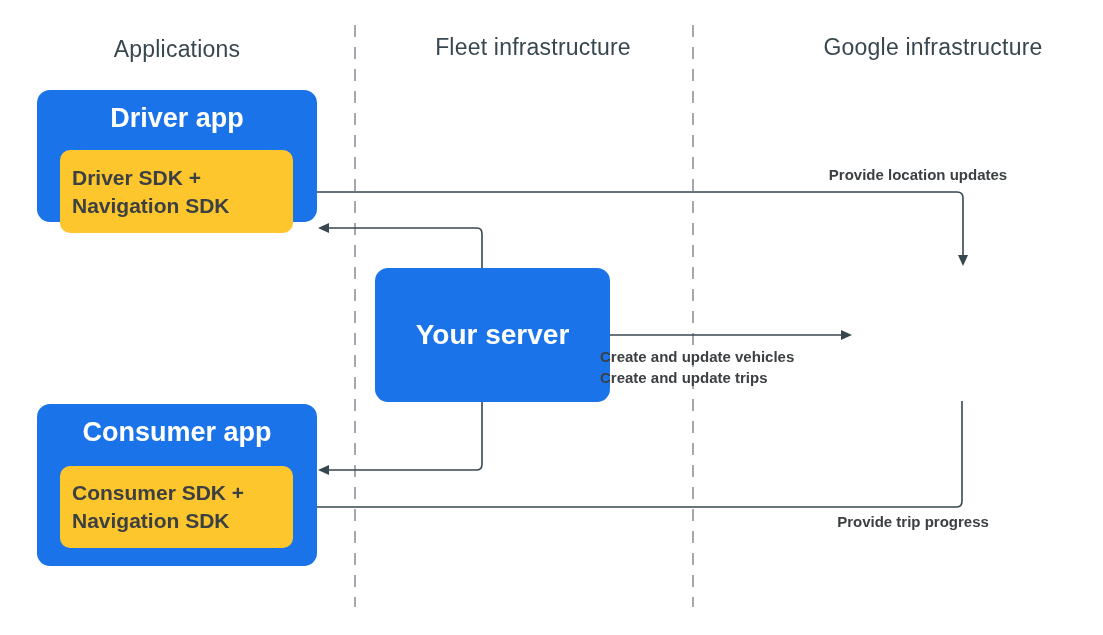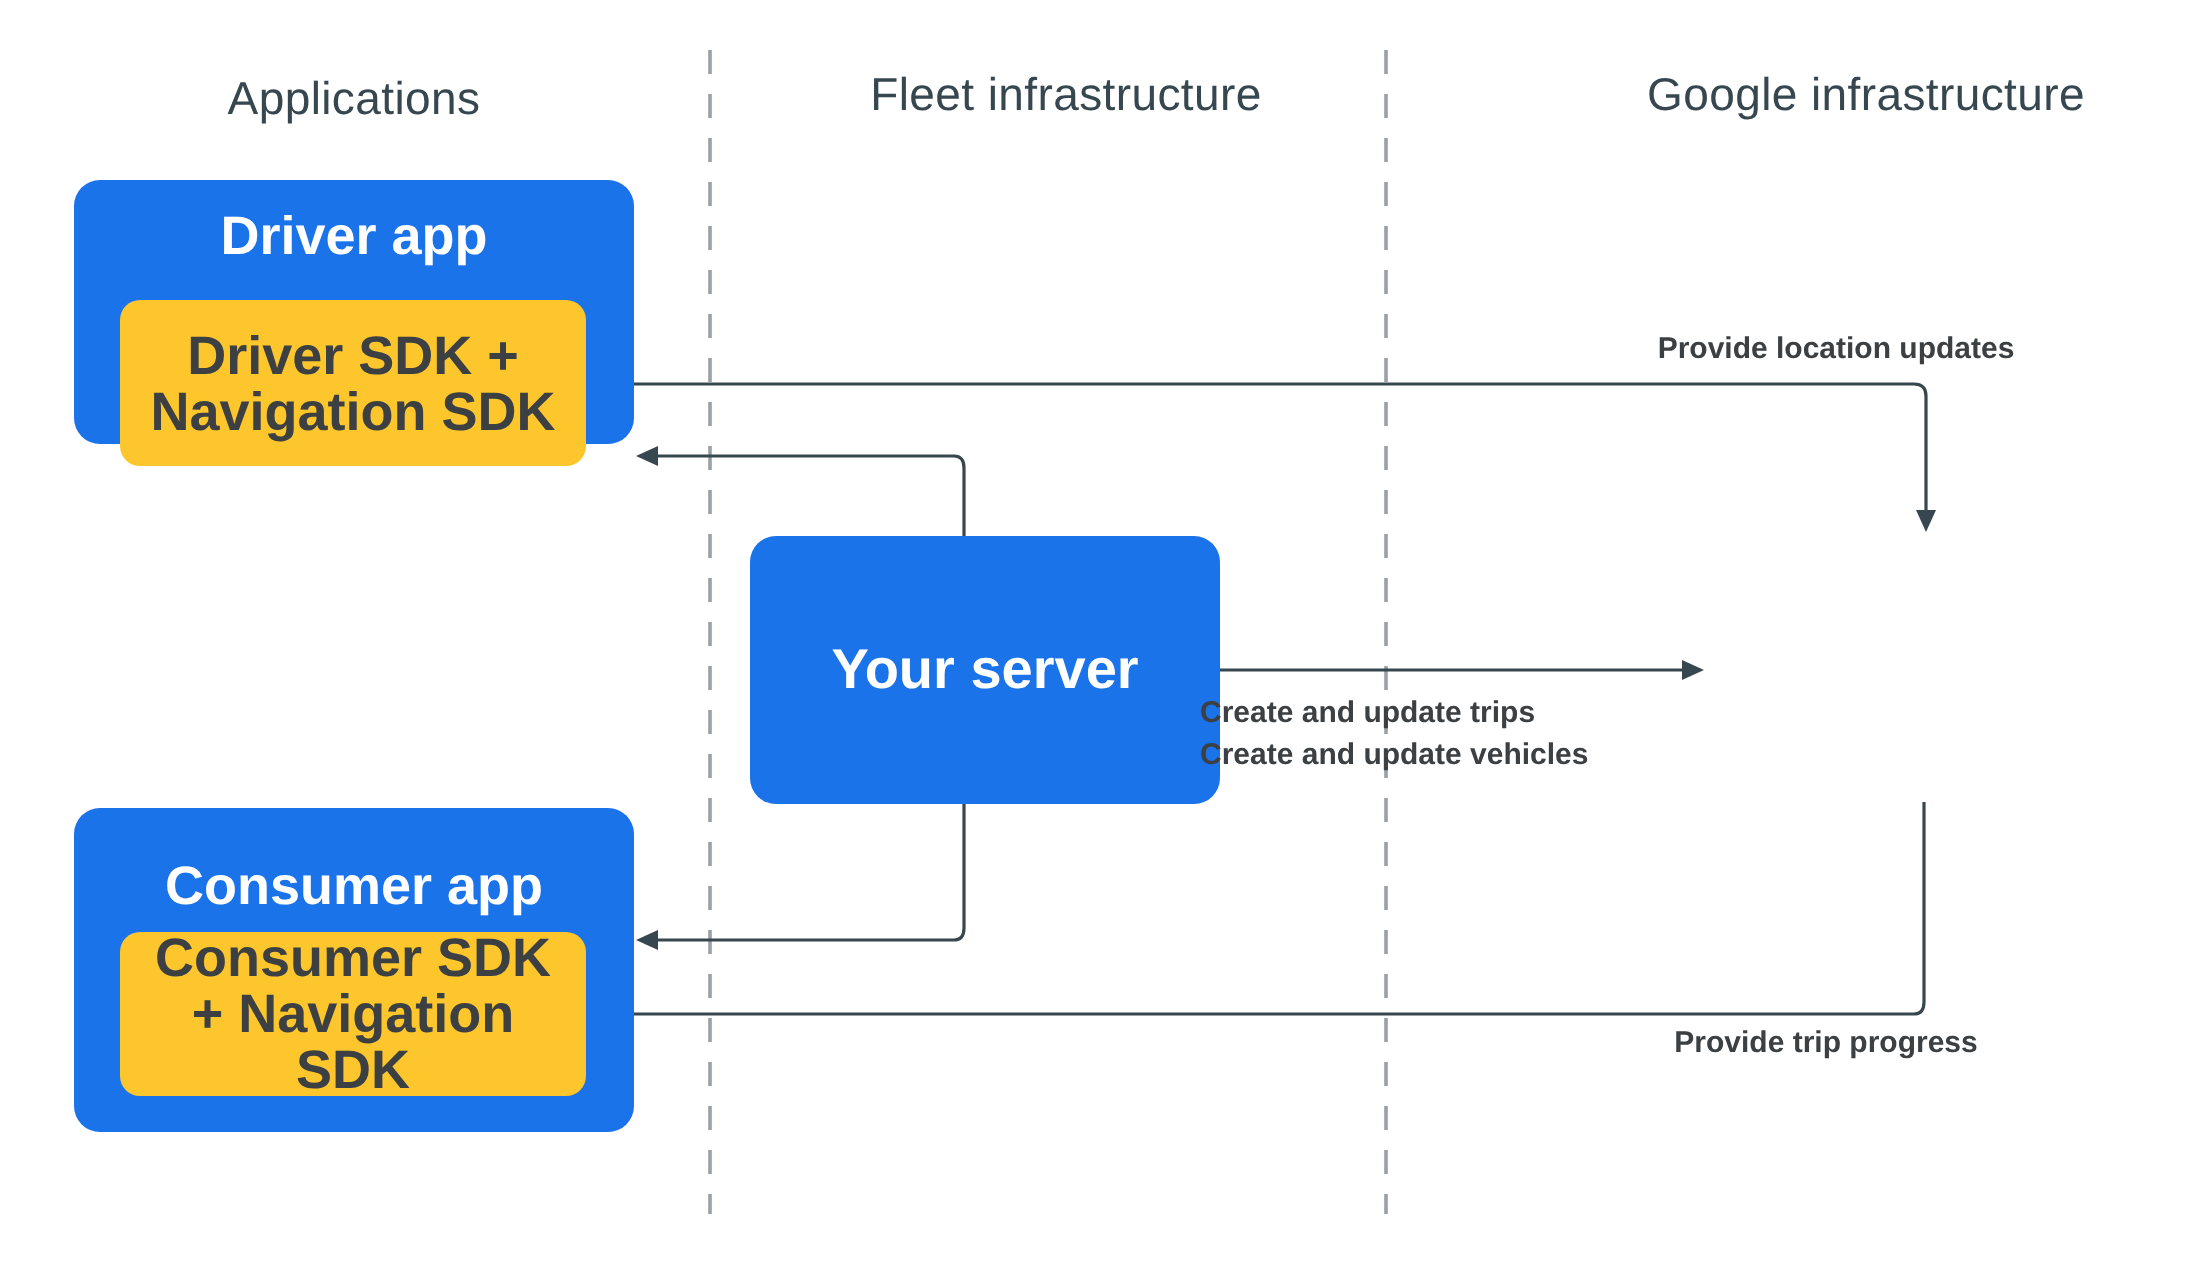--- a/index.html
+++ b/index.html
@@ -26,22 +26,22 @@
     font-size:23px;color:var(--header_text);letter-spacing:.2px;
   }
   .node{position:absolute;box-sizing:border-box;}
   .app-box{background:var(--blue);border-radius:13px;}
   .app-title{
     position:absolute;left:0;right:0;text-align:center;
     font-size:27px;font-weight:bold;color:var(--text_light);
   }
   .sdk-box{
     position:absolute;background:var(--yellow);border-radius:10px;
-    display:flex;align-items:center;justify-content:center;text-align:center;
-    font-size:27px;font-weight:bold;color:var(--text_dark);line-height:28px;
+    display:flex;align-items:center;justify-content:center;
+    font-size:21px;font-weight:bold;color:var(--text_dark);line-height:28px;
     padding:0 12px;box-sizing:border-box;
   }
   .server-box{
     background:var(--blue);border-radius:13px;
     display:flex;align-items:center;justify-content:center;
     font-size:28px;font-weight:bold;color:var(--text_light);
   }
   .engine-box{
     background:var(--yellow);border-radius:13px;
     display:flex;align-items:center;justify-content:center;
@@ -84,29 +84,29 @@
   <div class="col-header" style="left:177px;top:36px;">Applications</div>
   <div class="col-header" style="left:533px;top:34px;">Fleet infrastructure</div>
   <div class="col-header" style="left:933px;top:34px;">Google infrastructure</div>
 
   <div class="node app-box" style="left:37px;top:90px;width:280px;height:132px;">
     <div class="app-title" style="top:13px;">Driver app</div>
     <div class="sdk-box" style="left:23px;top:60px;width:233px;height:83px;">Driver SDK + Navigation SDK</div>
   </div>
 
   <div class="node app-box" style="left:37px;top:404px;width:280px;height:162px;">
-    <div class="app-title" style="top:13px;margin-top:11px;">Consumer app</div>
+    <div class="app-title" style="top:13px;">Consumer app</div>
     <div class="sdk-box" style="left:23px;top:62px;width:233px;height:82px;">Consumer SDK + Navigation SDK</div>
   </div>
 
   <div class="node server-box" style="left:375px;top:268px;width:235px;height:134px;">Your server</div>
 
 
   <div class="edge-label centered" style="left:918px;top:166px;">Provide location updates</div>
 
   <div class="edge-label edge-label-stack" style="left:600px;top:346px;">
+    <div>Create and update vehicles</div>
     <div>Create and update trips</div>
-    <div>Create and update vehicles</div>
   </div>
 
   <div class="edge-label centered" style="left:913px;top:513px;">Provide trip progress</div>
 
 </div>
 
 </body></html>

